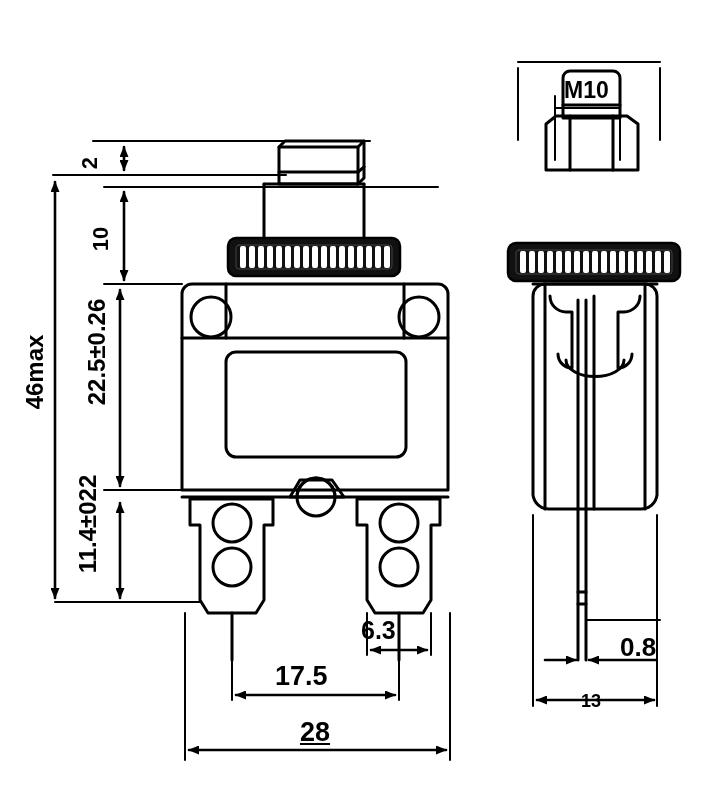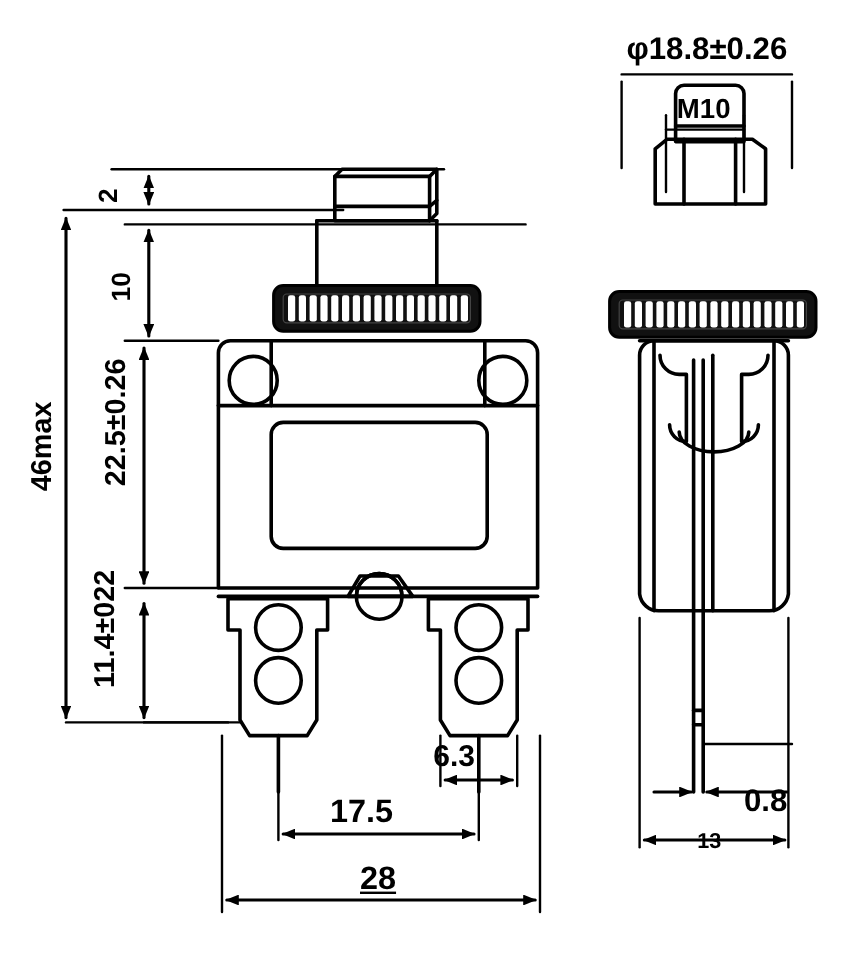--- a/index.html
+++ b/index.html
@@ -230,21 +230,20 @@
   <div class="lbl vert" style="left:44px;top:340px;font-size:24px;transform:rotate(-90deg);">22.5±0.26</div>
 
   <div class="lbl vert" style="left:39px;top:512px;font-size:24px;transform:rotate(-90deg);">11.4±022</div>
 
   <div class="lbl" style="left:361px;top:618px;font-size:25px;">6.3</div>
 
   <div class="lbl" style="left:275px;top:663px;font-size:27px;">17.5</div>
 
   <div class="lbl" style="left:300px;top:719px;font-size:27px;text-decoration:underline;">28</div>
 
-  <div class="lbl" style="left:522px;top:27px;font-size:26px;">φ18.8±0.26</div>
 
   <div class="lbl" style="left:564px;top:79px;font-size:23px;">M10</div>
 
-  <div class="lbl" style="left:620px;top:654px;font-size:26px;text-align:center;">0.8</div>
+  <div class="lbl" style="left:620px;top:634px;font-size:26px;text-align:center;">0.8</div>
 
   <div class="lbl" style="left:581px;top:668px;font-size:18px;margin-top:24px;">13</div>
 
 </div>
 
 </body></html>

